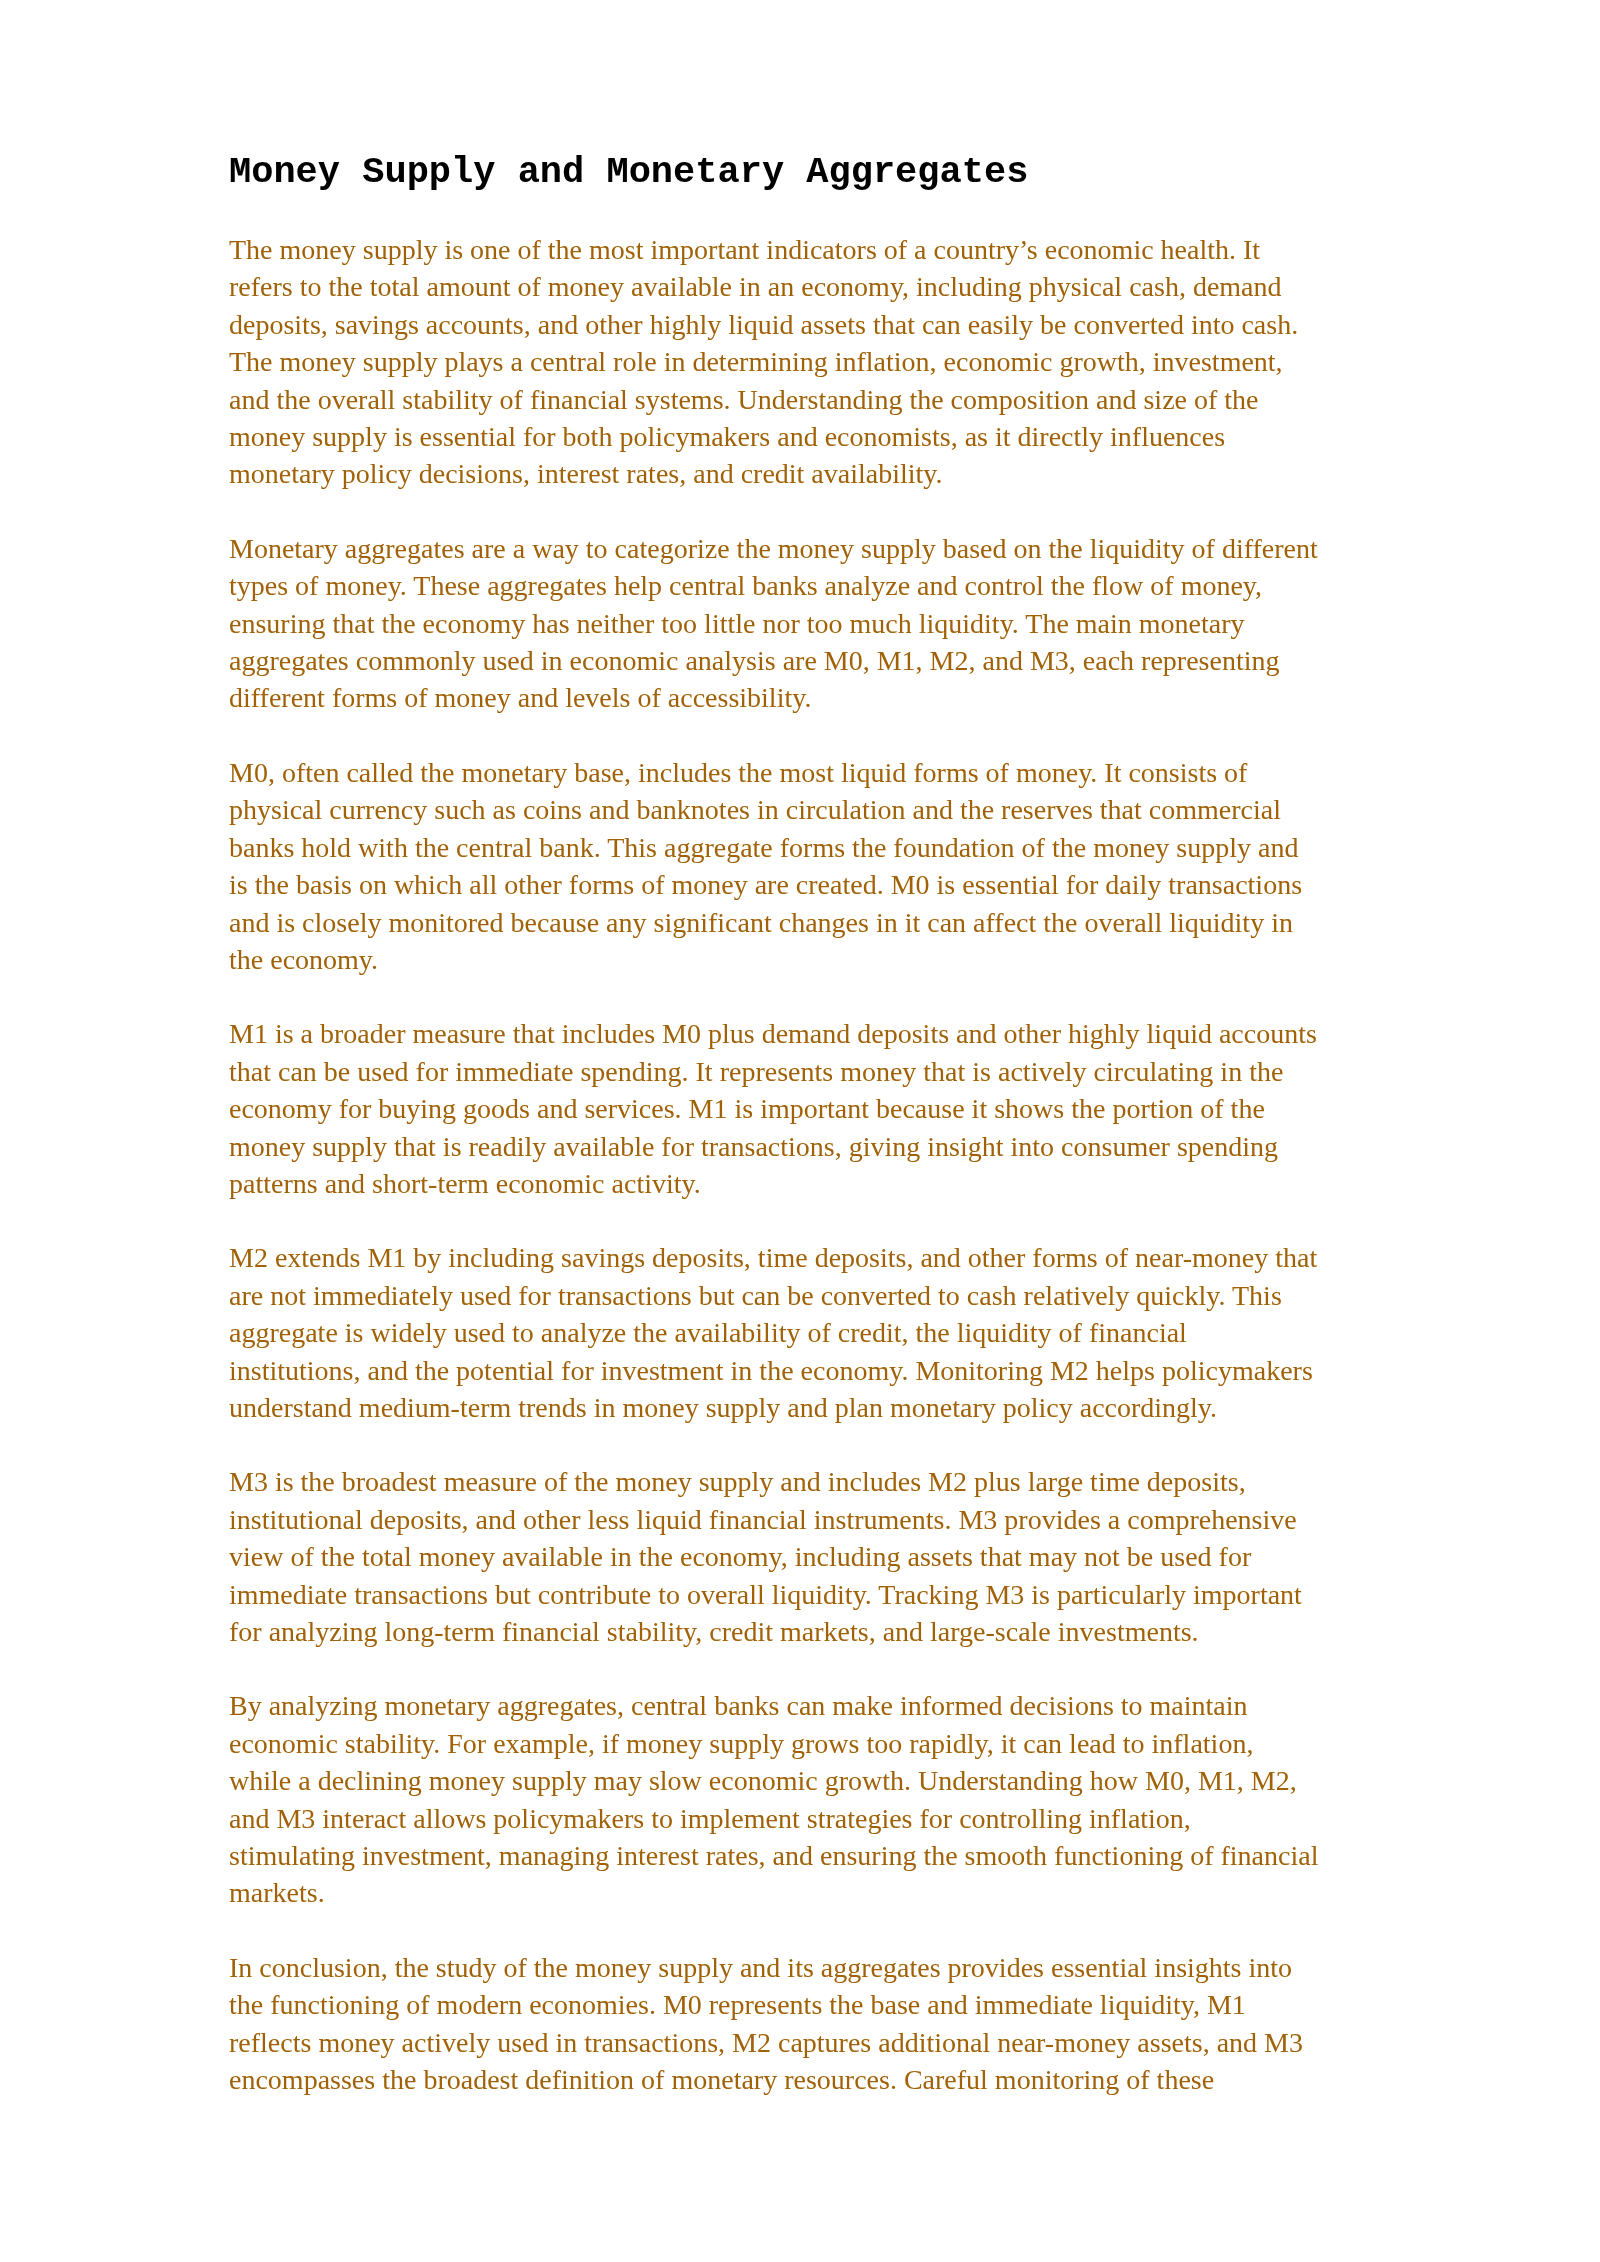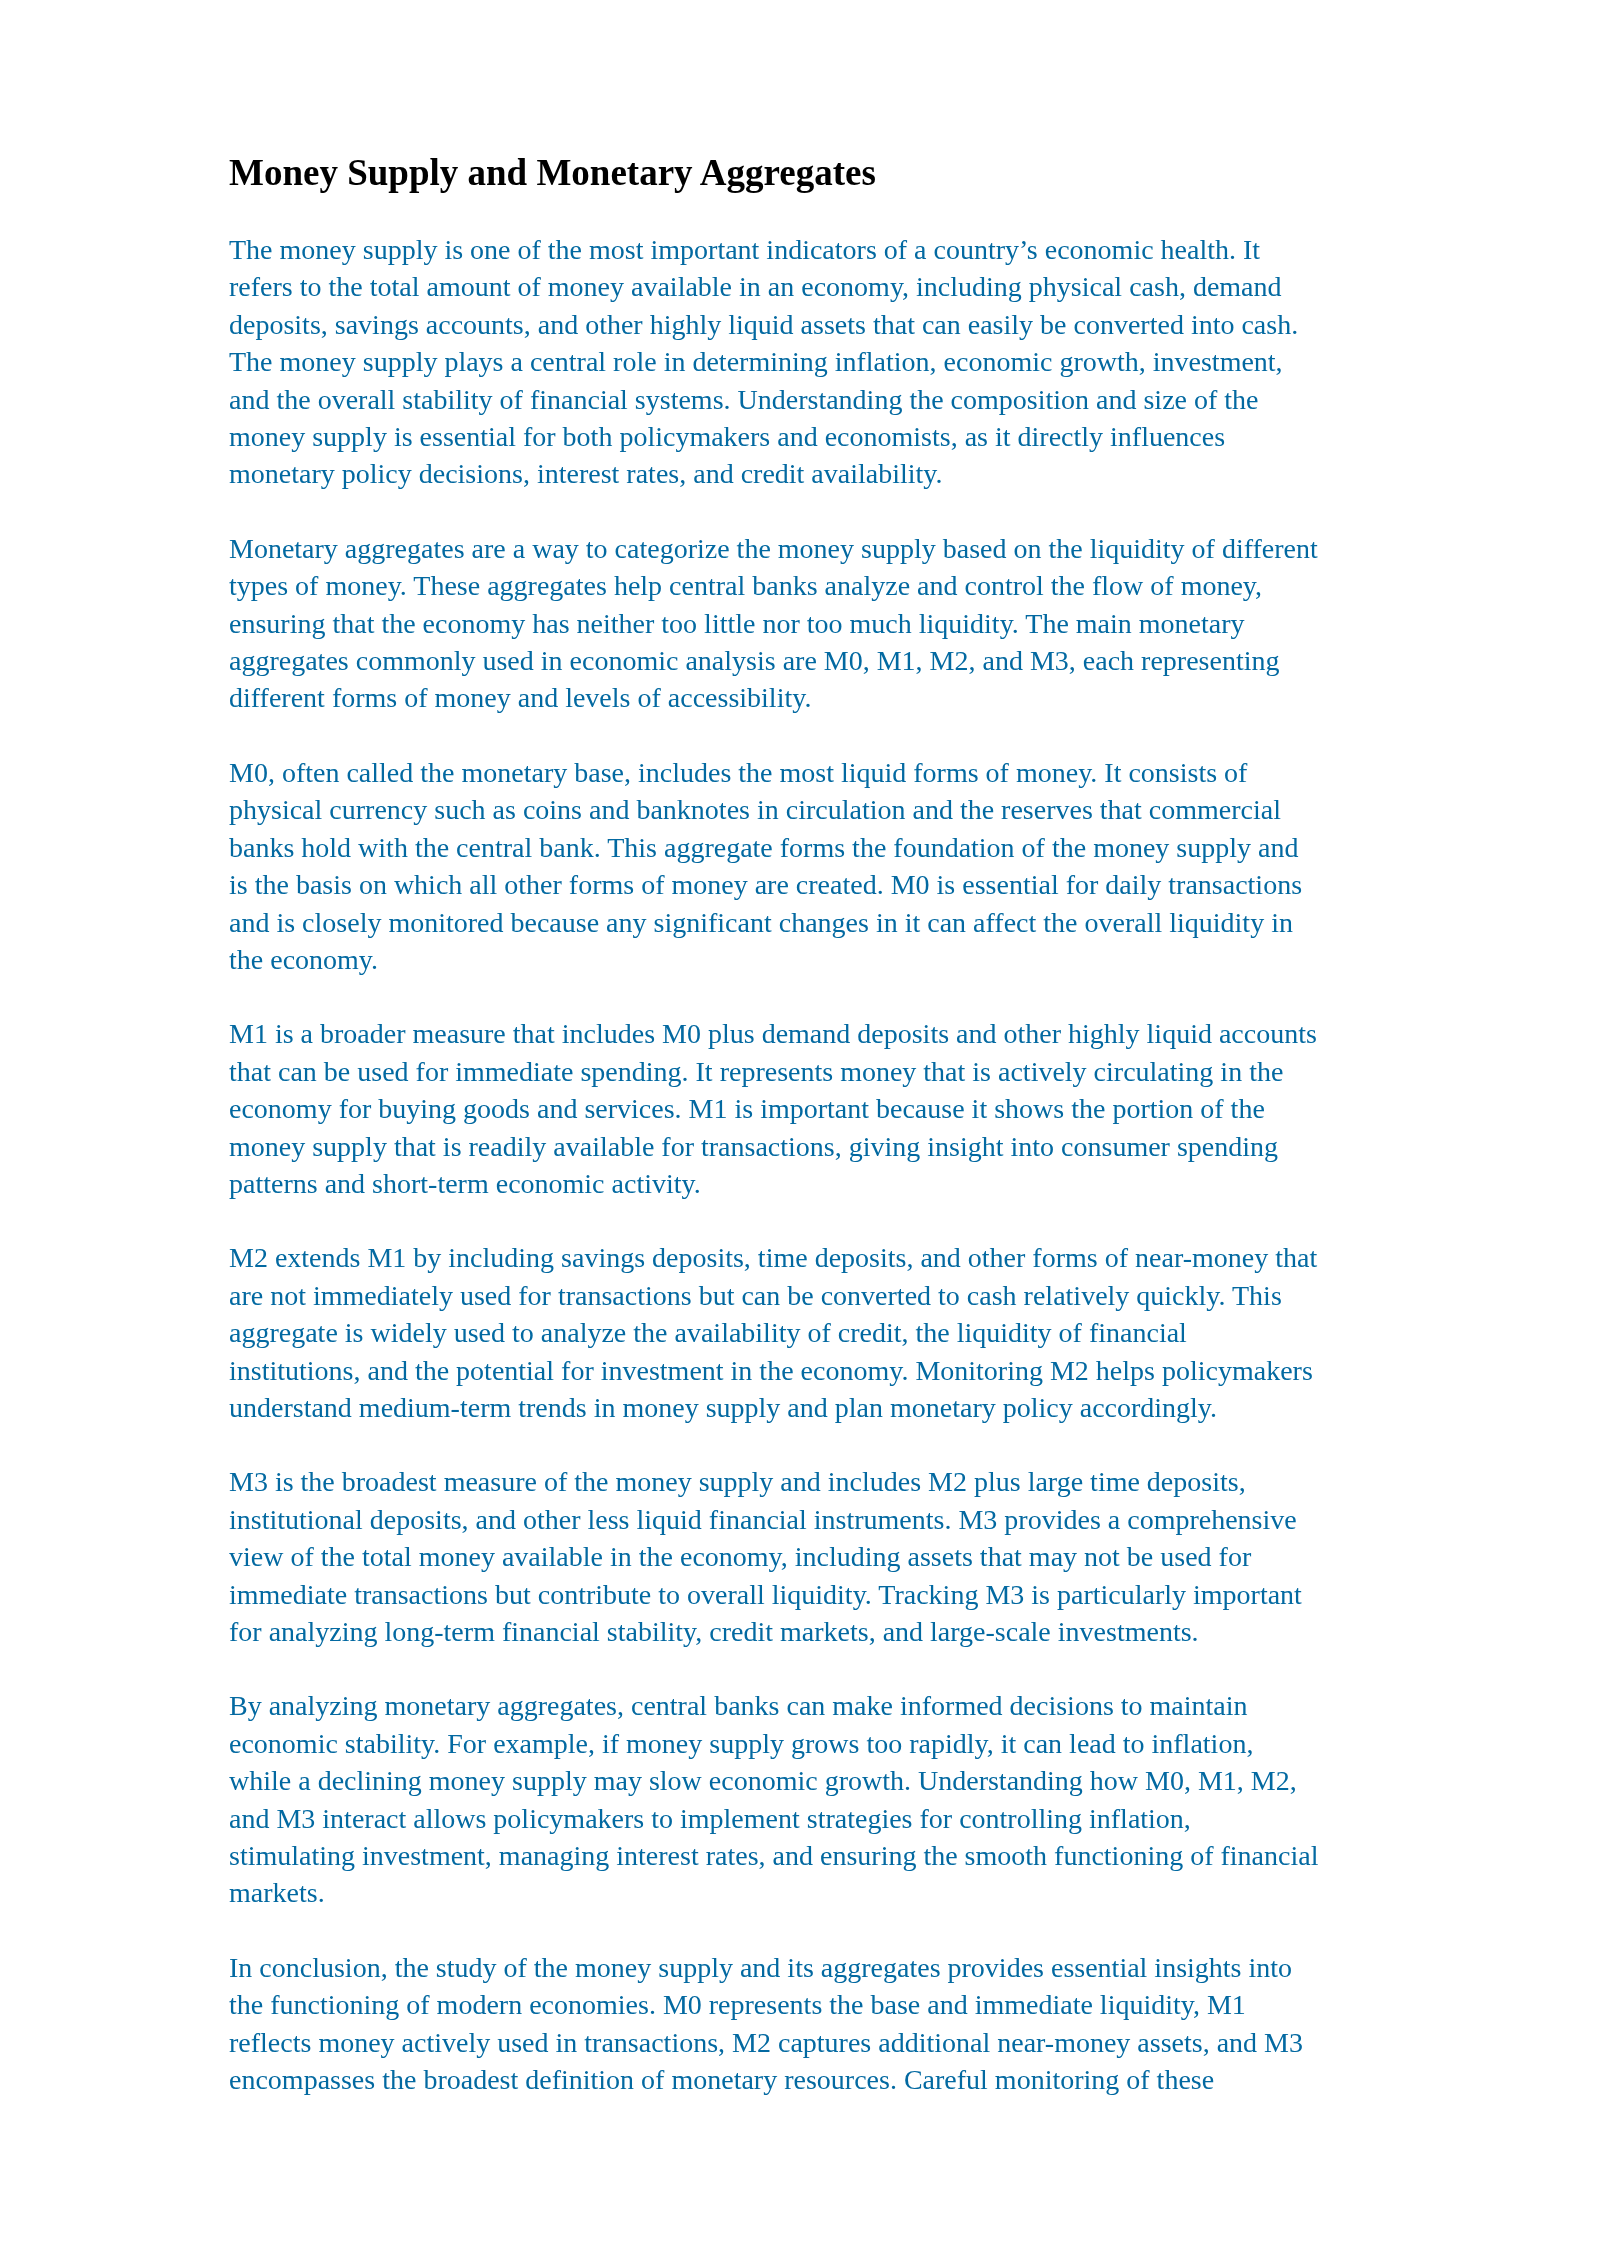--- a/index.html
+++ b/index.html
@@ -11,37 +11,37 @@
     position: relative;
     width: 1600px;
     height: 2262px;
     background: #ffffff;
     overflow: hidden;
     font-family: "Liberation Serif", serif;
     color: #000000;
   }
   .doc-title {
     margin: 154px 0 0 229px;
-    font-family: Liberation Serif, serif;
+    font-family: Liberation Mono, monospace;
     font-weight: bold;
     font-size: 37px;
     line-height: 37px;
     color: #000000;
   }
   .doc-body {
     margin-left: 229px;
     margin-top: 40px;
     width: 1320px;
   }
   .doc-body p {
     margin: 0 0 37px 0;
     font-family: "Liberation Serif", serif;
     font-size: 28px;
     line-height: 37.4px;
-    color: #0369a1;
+    color: #a16207;
     white-space: pre;      
   }
 </style>
 </head>
 <body>
 
 <div class="page">
   <h1 class="doc-title">Money Supply and Monetary Aggregates</h1>
   <div class="doc-body">
     <p>The money supply is one of the most important indicators of a country’s economic health. It

